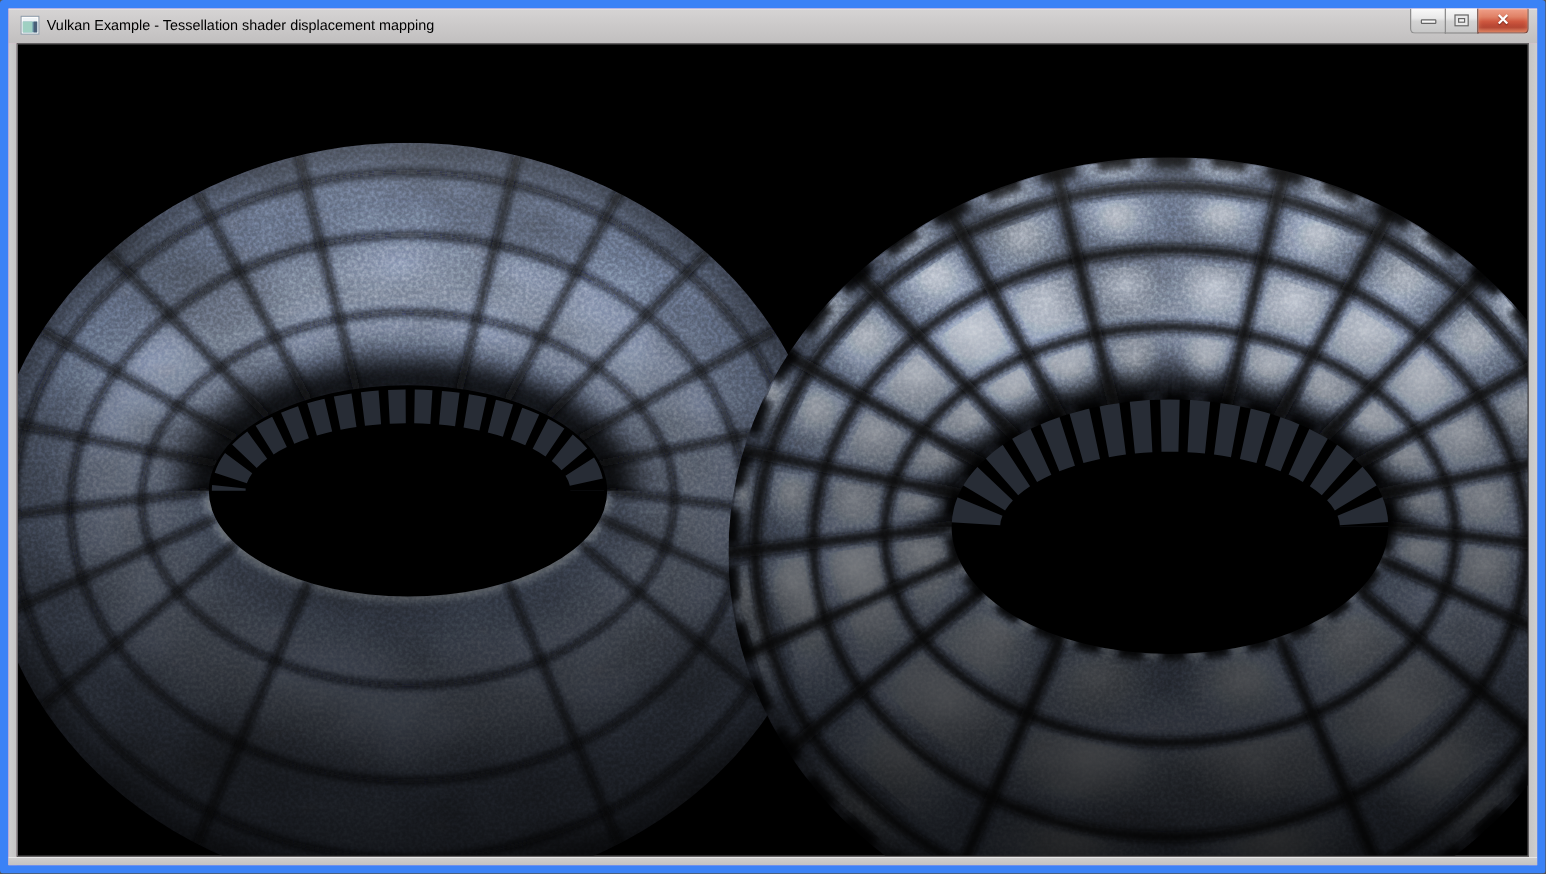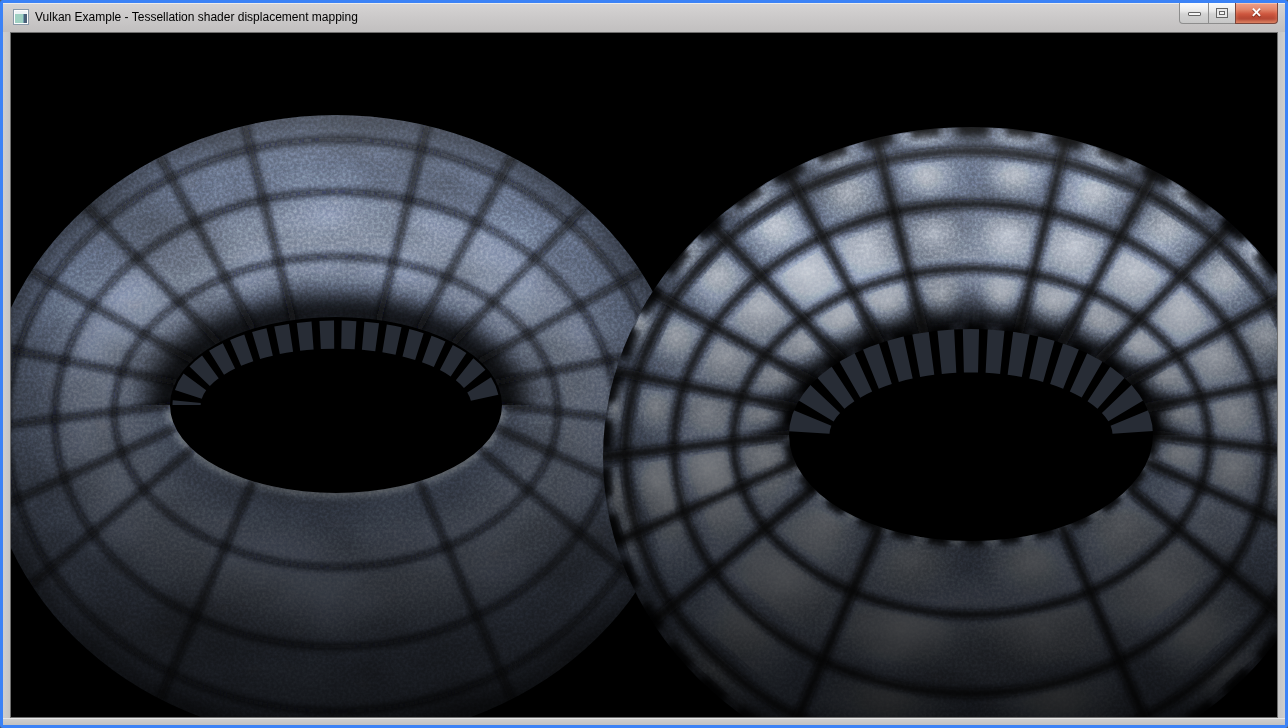--- a/index.html
+++ b/index.html
@@ -1,18 +1,18 @@
 <!DOCTYPE html>
 <html><head>
 <meta charset="utf-8">
 <style>
   html,body{margin:0;padding:0;background:#555;font-family:"Liberation Sans", sans-serif;}
   .window{
     position:relative;width:1288px;height:728px;box-sizing:border-box;
-    border:3px solid #3b82f6;border-radius:3px;overflow:hidden;
+    border:7px solid #3b82f6;border-radius:3px;overflow:hidden;
     background:#f9a8d4;
   }
   
   .titlebar{
     position:absolute;left:0;top:0;right:0;height:29px;
     background:linear-gradient(180deg,#d6d4d4 0%,#cac8c8 55%,#c1bfbf 100%);
     box-shadow:inset 0 1px 0 rgba(255,255,255,.55);
   }
   .app-icon{position:absolute;left:10px;top:6px;width:16px;height:16px;}
   .title-text{

